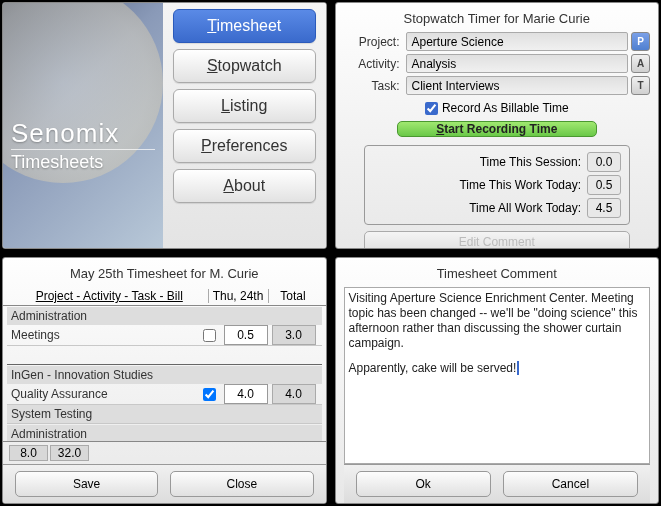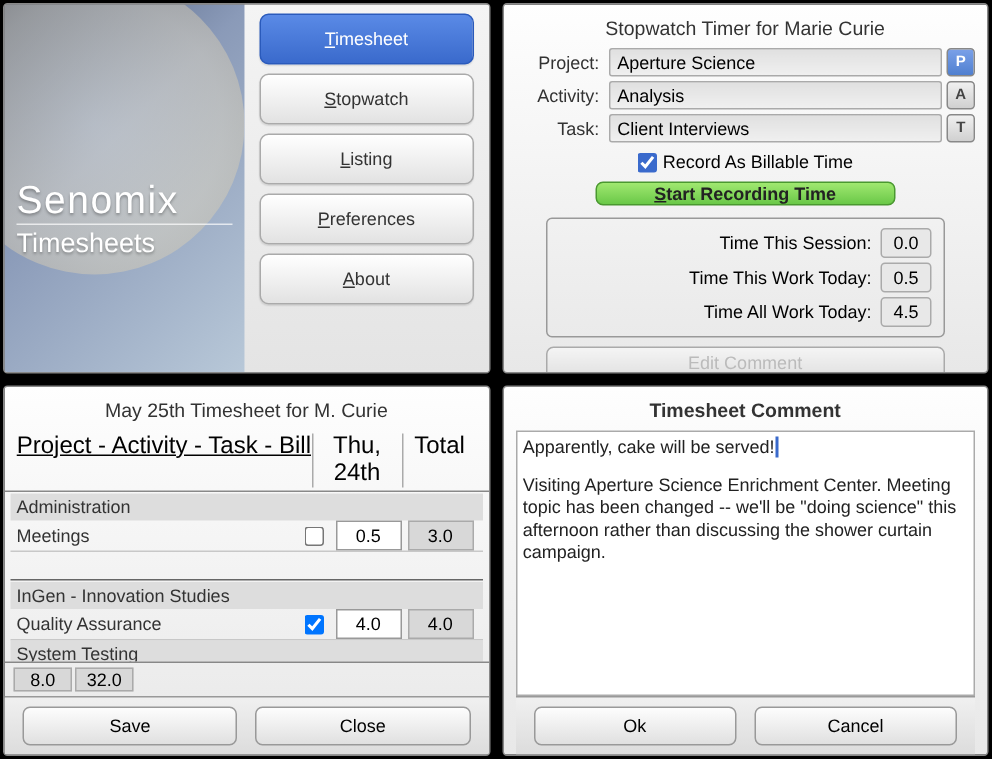--- a/index.html
+++ b/index.html
@@ -76,21 +76,21 @@
   background: linear-gradient(#f4f4f4, #e4e4e4);
 }
 .menu-btn {
   height: 34px;
   border: 1px solid #aaa;
   border-radius: 6px;
   background: linear-gradient(#fff, #e2e2e2);
   display: flex;
   align-items: center;
   justify-content: center;
-  font-size: 12px;
+  font-size: 16px;
   color: #333;
   cursor: pointer;
   box-shadow: 0 1px 1px rgba(0,0,0,0.1);
 }
 .menu-btn.active {
   background: linear-gradient(#5a8ae6, #3a6acc);
   color: #fff;
   border-color: #2a5abb;
 }
 .menu-btn .under { text-decoration: underline; }
@@ -194,21 +194,21 @@
   text-align: center;
   margin: 0 20px;
   padding: 3px;
 }
 
 .p3 { padding: 4px 0 0 0; }
 .tbl-head {
   display: flex;
   border-bottom: 1px solid #888;
   padding: 2px 8px;
-  font-size: 16px;
+  font-size: 12px;
 }
 .tbl-head .col1 { flex: 1; text-align: center; }
 .tbl-head .col2 { width: 60px; text-align: center; border-left: 1px solid #aaa; }
 .tbl-head .col3 { width: 50px; text-align: center; border-left: 1px solid #aaa; }
 .rows { flex: 1; overflow: hidden; padding: 0 4px; }
 .tr {
   display: flex;
   align-items: center;
   min-height: 19px;
   font-size: 12px;
@@ -409,24 +409,24 @@
       <div class="tot1">8.0</div>
       <div class="tot2">32.0</div>
     </div>
     <div class="actbar">
       <div class="actbtn">Save</div>
       <div class="actbtn">Close</div>
     </div>
   </div>
 
   <div class="panel p4">
-    <div class="title-center" style="font-weight:bold">Timesheet Comment</div>
+    <div class="title-center" style="font-weight:normal">Timesheet Comment</div>
     <div class="comment-area">
+      <p>Visiting Aperture Science Enrichment Center.  Meeting topic has been changed -- we'll be "doing science" this afternoon rather than discussing the shower curtain campaign.</p>
       <p><span>Apparently, cake will be served!</span><span class="cursor">&nbsp;</span></p>
-      <p>Visiting Aperture Science Enrichment Center.  Meeting topic has been changed -- we'll be "doing science" this afternoon rather than discussing the shower curtain campaign.</p>
     </div>
     <div class="actbar">
       <div class="actbtn">Ok</div>
       <div class="actbtn">Cancel</div>
     </div>
   </div>
 
 </div>
 
 </body></html>

